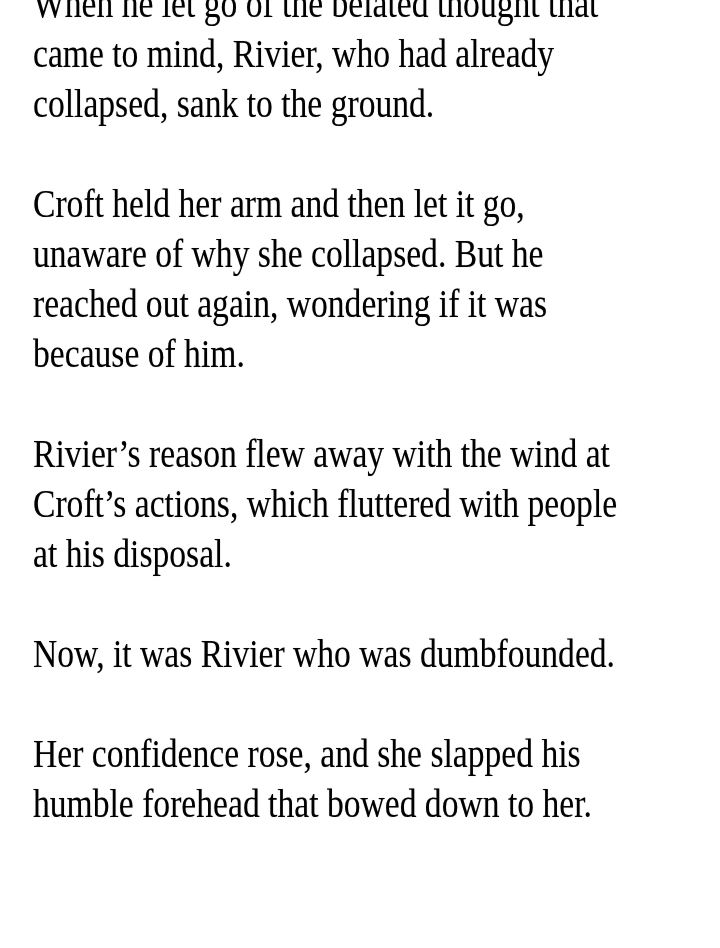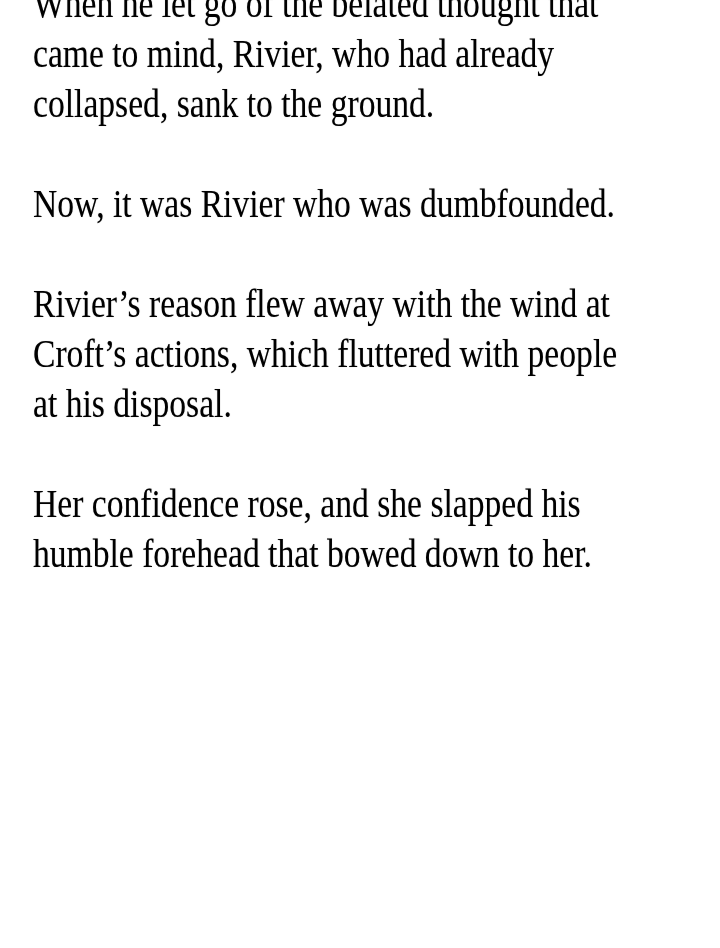--- a/index.html
+++ b/index.html
@@ -34,30 +34,36 @@
 <body>
 
 <div class="reader-page">
 
   <div class="para">
     <div class="line">When he let go of the belated thought that</div>
     <div class="line">came to mind, Rivier, who had already</div>
     <div class="line">collapsed, sank to the ground.</div>
   </div>
 
+  <div class="para">
+    <div class="line">Croft held her arm and then let it go,</div>
+    <div class="line">unaware of why she collapsed. But he</div>
+    <div class="line">reached out again, wondering if it was</div>
+    <div class="line">because of him.</div>
+  </div>
 
-
-  <div class="para">
-    <div class="line">Now, it was Rivier who was dumbfounded.</div>
-  </div>
 
   <div class="para">
     <div class="line">Rivier’s reason flew away with the wind at</div>
     <div class="line">Croft’s actions, which fluttered with people</div>
     <div class="line">at his disposal.</div>
+  </div>
+
+  <div class="para">
+    <div class="line">Now, it was Rivier who was dumbfounded.</div>
   </div>
 
   <div class="para">
     <div class="line">Her confidence rose, and she slapped his</div>
     <div class="line">humble forehead that bowed down to her.</div>
   </div>
 
 </div>
 
 </body></html>

